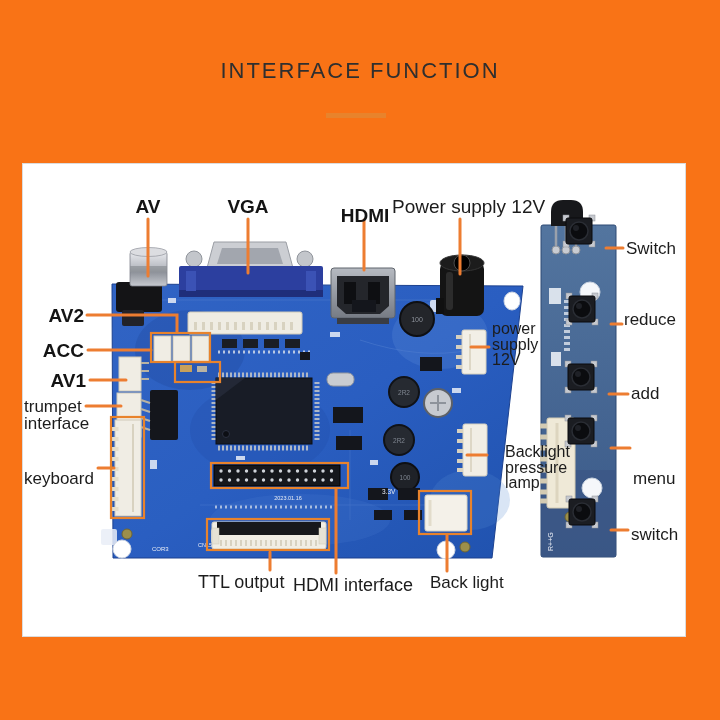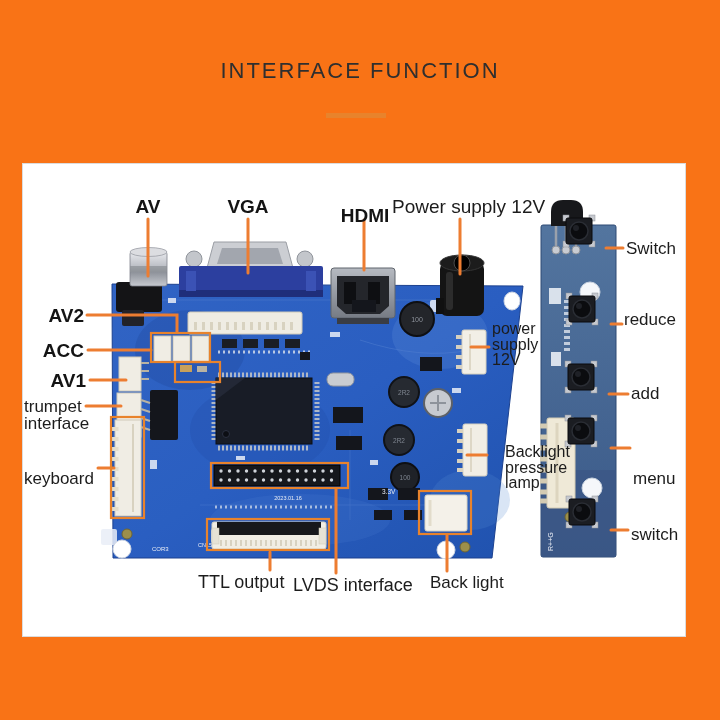--- a/index.html
+++ b/index.html
@@ -352,21 +352,21 @@
   <div class="lbl r17" style="left:24px;top:469px;">keyboard</div>
 
   <div class="lbl s16 multiline" style="left:492px;top:321px;">power
 supply
 12V</div>
   <div class="lbl s16 multiline" style="left:489px;top:444px;margin-left:16px;">Backlight
 pressure
 lamp</div>
 
   <div class="lbl r18" style="left:198px;top:572px;">TTL output</div>
-  <div class="lbl r18" style="left:293px;top:575px;">LVDS interface</div>
+  <div class="lbl r18" style="left:293px;top:575px;">HDMI interface</div>
   <div class="lbl r17" style="left:430px;top:573px;">Back light</div>
 
   <div class="lbl r17" style="left:626px;top:239px;">Switch</div>
   <div class="lbl r17" style="left:624px;top:310px;">reduce</div>
   <div class="lbl r17" style="left:631px;top:384px;">add</div>
   <div class="lbl r17" style="left:633px;top:441px;margin-top:28px;">menu</div>
   <div class="lbl r17" style="left:631px;top:525px;">switch</div>
 
 </div>
 

